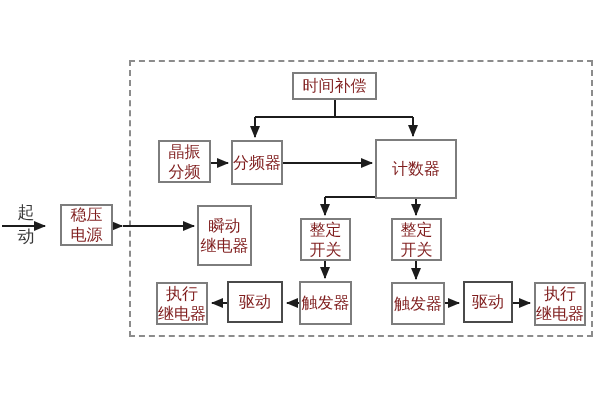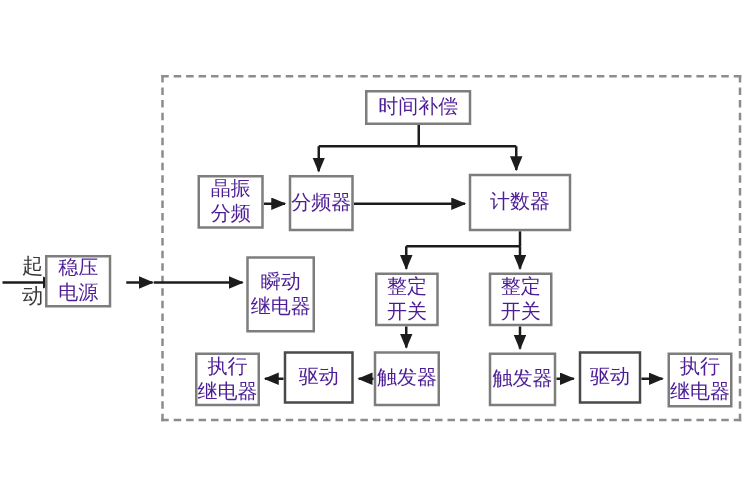--- a/index.html
+++ b/index.html
@@ -9,21 +9,21 @@
   }
   #dashed-frame{
     position:absolute;left:129px;top:60px;width:464px;height:277px;
     border:2px dashed #8c8c8c;box-sizing:border-box;
   }
   .node{
     position:absolute;box-sizing:border-box;
     border:2px solid #7d7d7d;background:#fff;
     display:flex;align-items:center;justify-content:center;
     text-align:center;white-space:pre-line;
-    color:#4c1d95;font-size:16px;line-height:20px;
+    color:#7f1d1d;font-size:16px;line-height:20px;
     z-index:2;
   }
   .node.dark{border-color:#4a4a4a;}
   #start-label{
     position:absolute;left:12px;top:201px;width:28px;
     color:#383838;font-size:17px;line-height:24px;
     text-align:center;white-space:pre-line;z-index:2;
   }
   #wires{position:absolute;left:0;top:0;z-index:1;}
 </style>
@@ -34,22 +34,22 @@
 
   <div id="dashed-frame"></div>
 
   <div id="start-label">起
 动</div>
 
   <div class="node" style="left:292px;top:72px;width:85px;height:28px">时间补偿</div>
   <div class="node" style="left:231px;top:140px;width:52px;height:45px">分频器</div>
   <div class="node" style="left:158px;top:140px;width:53px;height:43px">晶振
 分频</div>
-  <div class="node" style="left:375px;top:139px;width:82px;height:46px">计数器</div>
-  <div class="node" style="left:36px;top:204px;width:53px;height:42px">稳压
+  <div class="node" style="left:375px;top:139px;width:82px;height:60px">计数器</div>
+  <div class="node" style="left:60px;top:204px;width:53px;height:42px">稳压
 电源</div>
   <div class="node" style="left:197px;top:205px;width:55px;height:61px">瞬动
 继电器</div>
   <div class="node" style="left:300px;top:218px;width:51px;height:43px">整定
 开关</div>
   <div class="node" style="left:391px;top:218px;width:51px;height:43px">整定
 开关</div>
   <div class="node" style="left:156px;top:282px;width:52px;height:43px">执行
 继电器</div>
   <div class="node dark" style="left:227px;top:281px;width:56px;height:42px">驱动</div>

